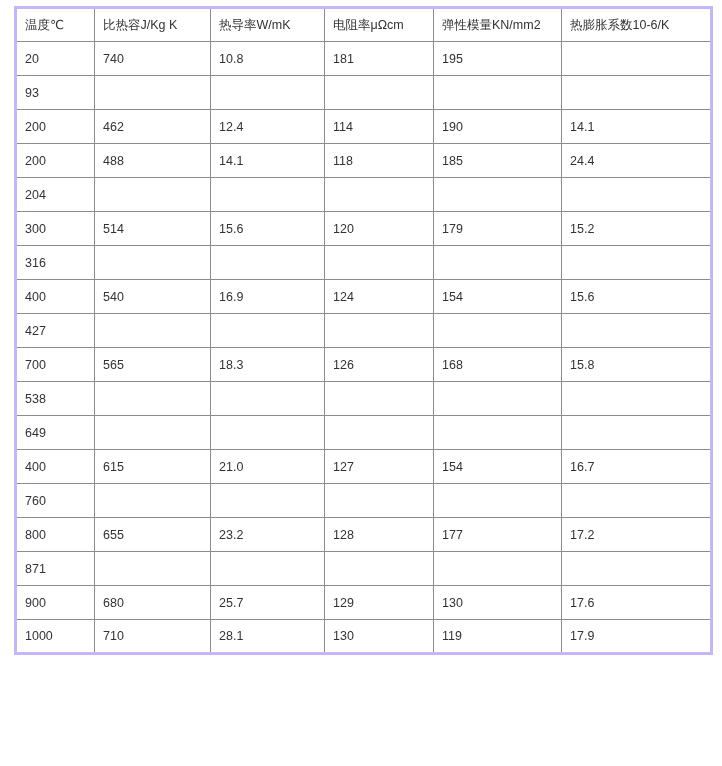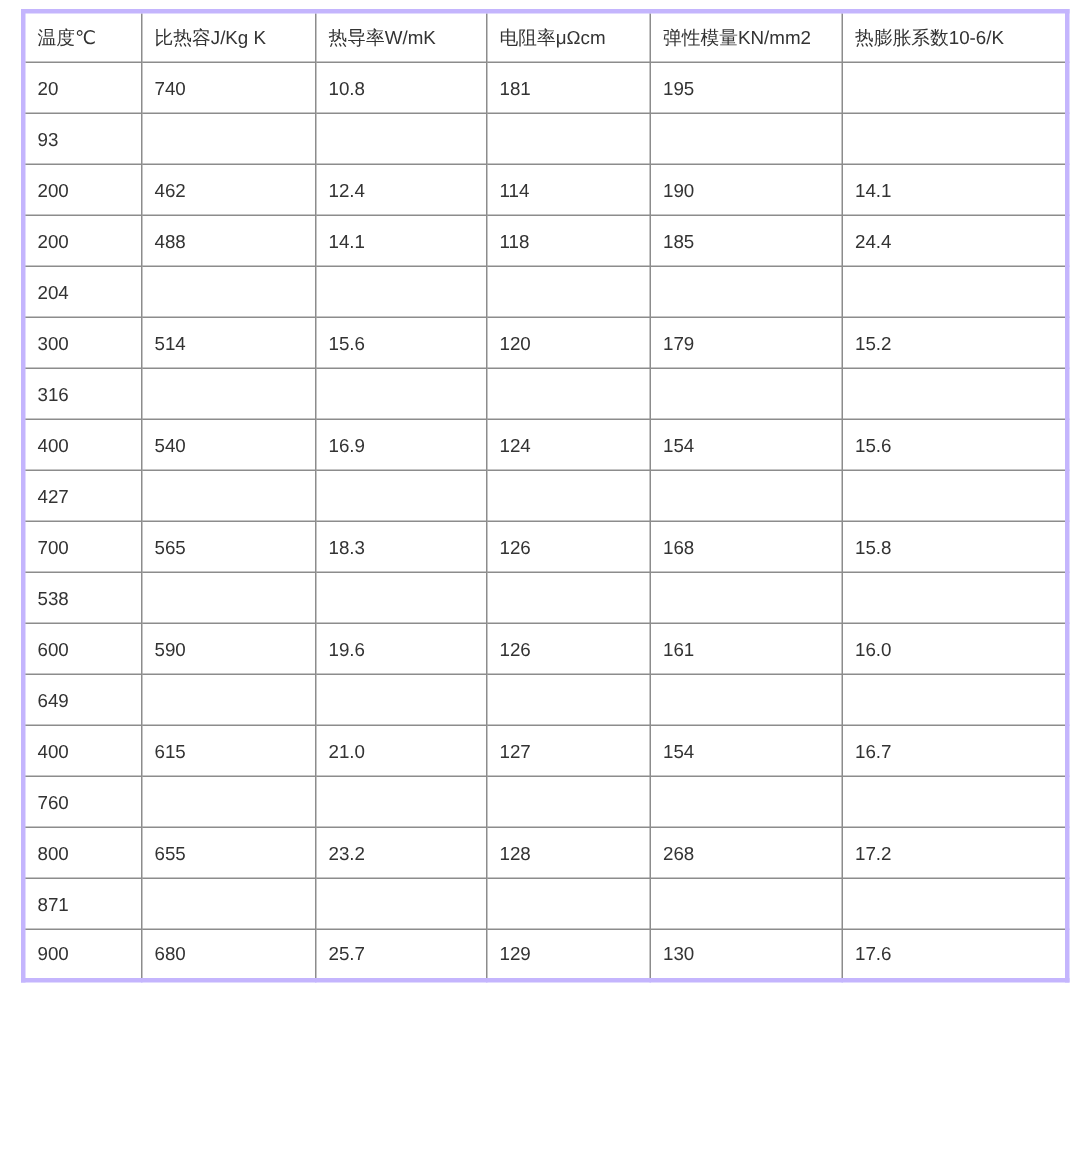--- a/index.html
+++ b/index.html
@@ -157,28 +157,20 @@
         </tr>
         <tr>
           <td>538</td>
           <td></td>
           <td></td>
           <td></td>
           <td></td>
           <td></td>
         </tr>
         <tr>
-          <td>600</td>
-          <td>590</td>
-          <td>19.6</td>
-          <td>126</td>
-          <td>161</td>
-          <td>16.0</td>
-        </tr>
-        <tr>
           <td>649</td>
           <td></td>
           <td></td>
           <td></td>
           <td></td>
           <td></td>
         </tr>
         <tr>
           <td>400</td>
           <td>615</td>
@@ -193,34 +185,42 @@
           <td></td>
           <td></td>
           <td></td>
           <td></td>
         </tr>
         <tr>
           <td>800</td>
           <td>655</td>
           <td>23.2</td>
           <td>128</td>
-          <td>268</td>
+          <td>177</td>
           <td>17.2</td>
         </tr>
         <tr>
           <td>871</td>
           <td></td>
           <td></td>
           <td></td>
           <td></td>
           <td></td>
         </tr>
         <tr>
           <td>900</td>
           <td>680</td>
           <td>25.7</td>
           <td>129</td>
           <td>130</td>
           <td>17.6</td>
         </tr>
+        <tr>
+          <td>1000</td>
+          <td>710</td>
+          <td>28.1</td>
+          <td>130</td>
+          <td>119</td>
+          <td>17.9</td>
+        </tr>
       </tbody>
   </table>
 </div>
 
 </body></html>

